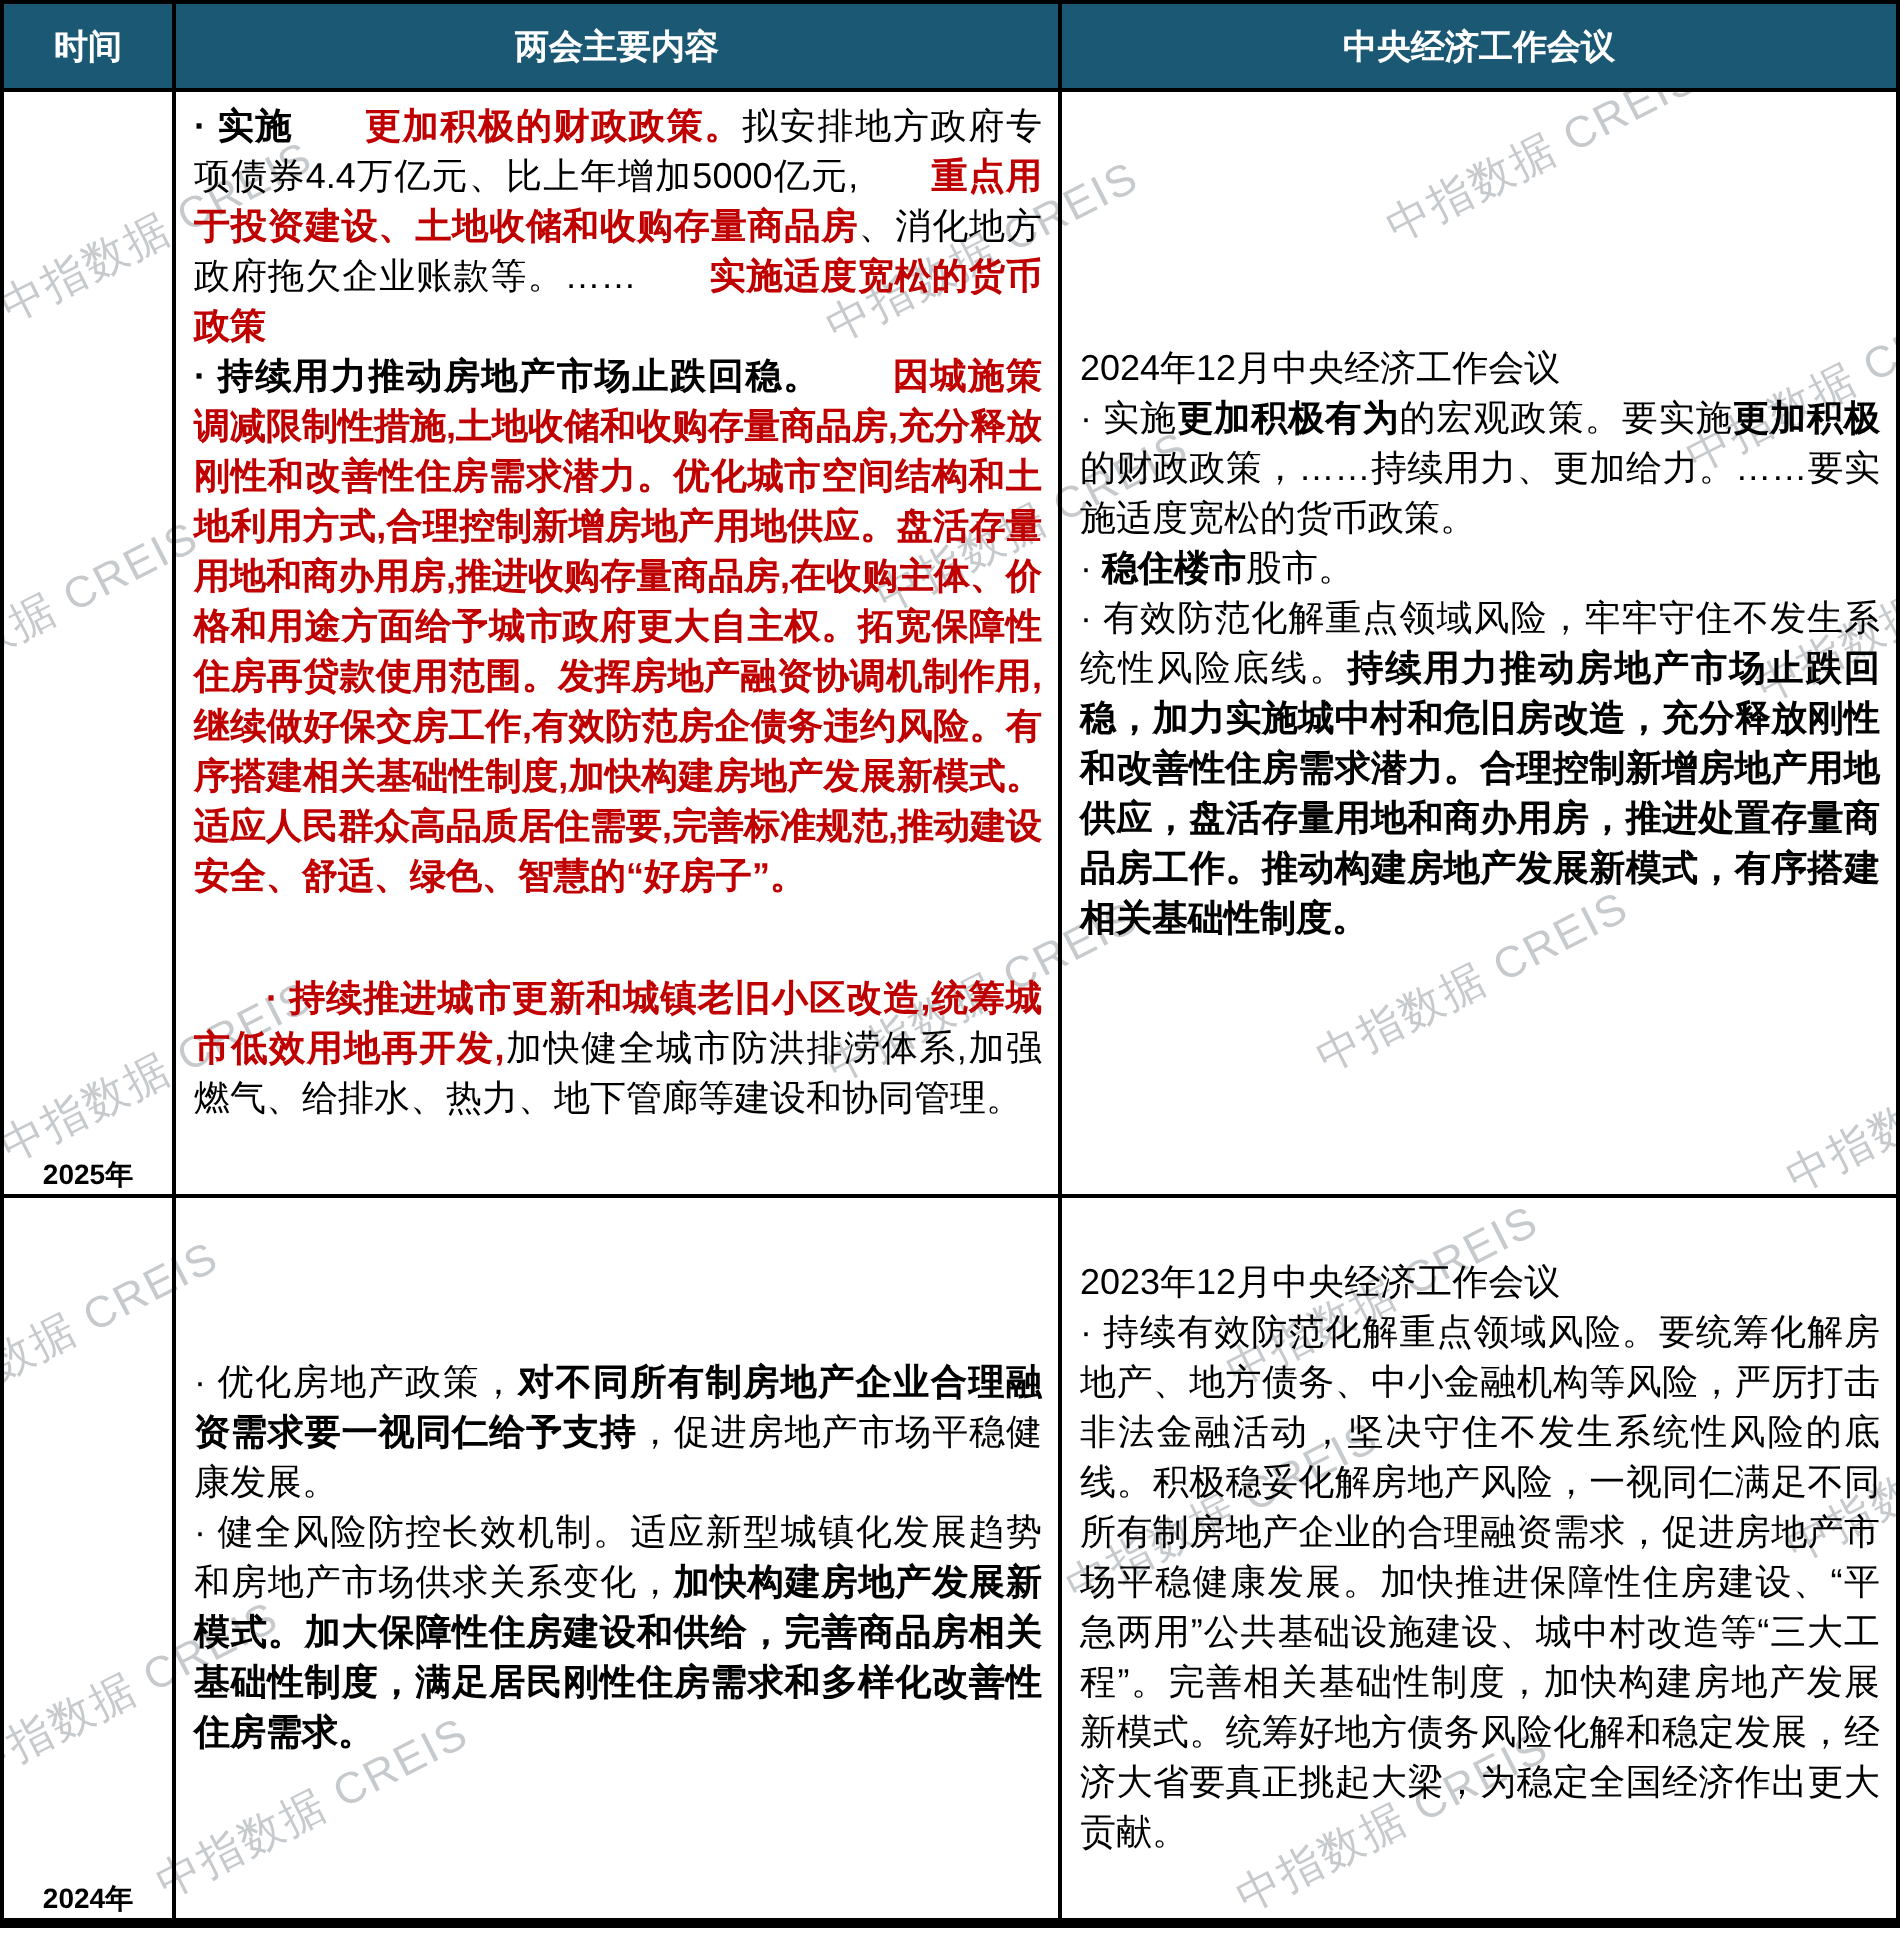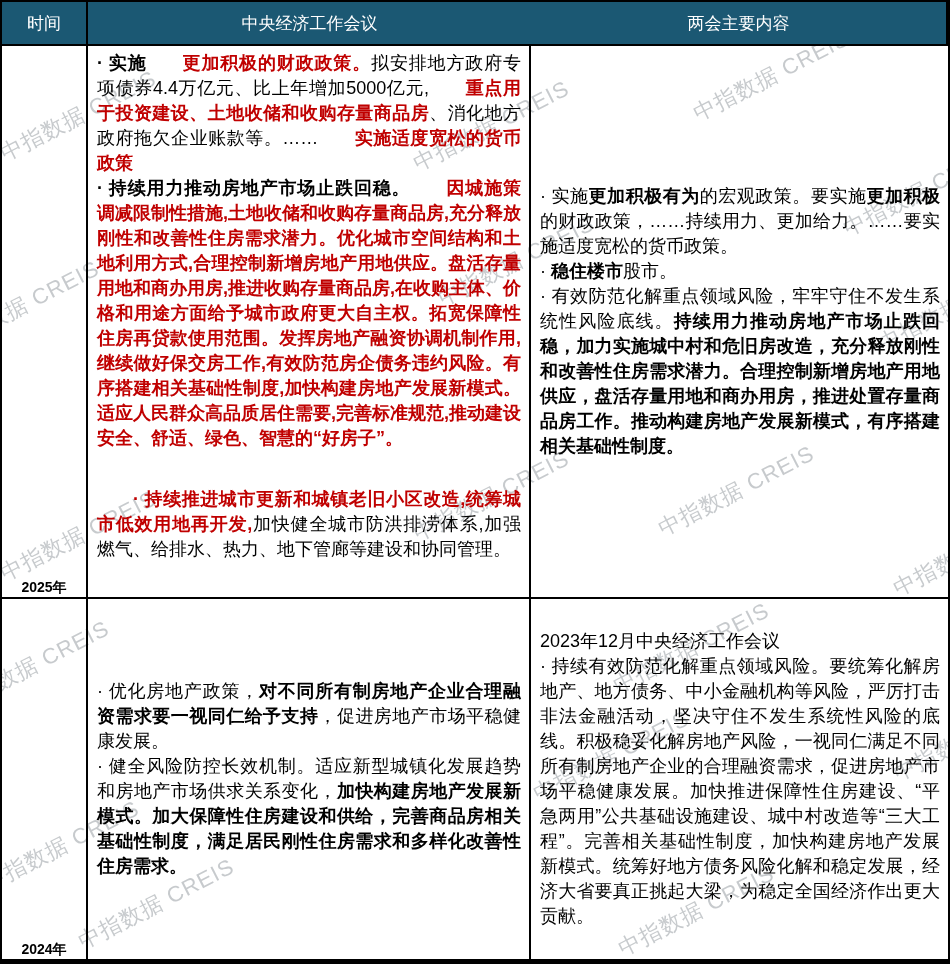--- a/index.html
+++ b/index.html
@@ -18,21 +18,21 @@
   .tbl{
     position:absolute;left:0;top:0;width:950px;height:964px;z-index:1;
     display:grid;grid-template-columns:86px 443px 1fr;grid-template-rows:44px 553px 1fr;
     border:2px solid #000;border-bottom-width:5px;box-sizing:border-box;
   }
   .cell{box-sizing:border-box;border-right:2px solid #000;border-bottom:2px solid #000;overflow:hidden;background:transparent;}
   .last-col{border-right:none;}
   .last-row{border-bottom:none;}
   .th{
     background:var(--header-bg,#1B5873);color:var(--header-fg,#fff);
-    font-weight:400;font-size:17px;display:flex;align-items:center;justify-content:center;
+    font-weight:700;font-size:17px;display:flex;align-items:center;justify-content:center;
   }
   .year{display:flex;align-items:flex-end;justify-content:center;font-weight:700;font-size:14px;color:#000;}
   .content{
     font-size:18px;line-height:25px;color:#000;text-align:justify;
     padding:5px 8px 5px 9px;display:flex;flex-direction:column;
   }
   .v-center{justify-content:center;}
   .content p{margin:0;}
   .content p.gap{margin-top:36px;}
   .seg-n{font-weight:400;color:#000;}
@@ -63,36 +63,37 @@
       <span class="wm" style="left: -15px; top: 870px; color: rgb(154, 160, 165);">中指数据 CREIS</span>
       <span class="wm" style="left: 80px; top: 928px; color: rgb(154, 160, 165);">中指数据 CREIS</span>
       <span class="wm" style="left: 620px; top: 935px; color: rgb(154, 160, 165);">中指数据 CREIS</span>
     </div>
 
   <div class="tbl">
 
     <div class="cell th">
       <span>时间</span>
     </div>
+    <div class="cell th">
+      <span>两会主要内容</span>
+    </div>
     <div class="cell th last-col">
       <span>中央经济工作会议</span>
-    </div>
-    <div class="cell th">
-      <span>两会主要内容</span>
     </div>
 
     <div class="cell year">
       <span>2025年</span>
     </div>
     <div class="cell content">
         <p><span class="seg-b">· 实施</span><span class="seg-r">更加积极的财政政策。</span><span class="seg-n">拟安排地方政府专项债券4.4万亿元、比上年增加5000亿元,</span><span class="seg-r">重点用于投资建设、土地收储和收购存量商品房</span><span class="seg-n">、消化地方政府拖欠企业账款等。……</span><span class="seg-r">实施适度宽松的货币政策</span></p>
         <p><span class="seg-b">· 持续用力推动房地产市场止跌回稳。</span><span class="seg-r">因城施策调减限制性措施,土地收储和收购存量商品房,充分释放刚性和改善性住房需求潜力。优化城市空间结构和土地利用方式,合理控制新增房地产用地供应。盘活存量用地和商办用房,推进收购存量商品房,在收购主体、价格和用途方面给予城市政府更大自主权。拓宽保障性住房再贷款使用范围。发挥房地产融资协调机制作用,继续做好保交房工作,有效防范房企债务违约风险。有序搭建相关基础性制度,加快构建房地产发展新模式。适应人民群众高品质居住需要,完善标准规范,推动建设安全、舒适、绿色、智慧的“好房子”。</span></p>
         <p class="gap"><span class="seg-r">· 持续推进城市更新和城镇老旧小区改造,统筹城市低效用地再开发,</span><span class="seg-n">加快健全城市防洪排涝体系,加强燃气、给排水、热力、地下管廊等建设和协同管理。</span></p>
       </div>
     <div class="cell content v-center last-col">
+        <p><span class="seg-n">2024年12月中央经济工作会议</span></p>
         <p><span class="seg-n">· 实施</span><span class="seg-b">更加积极有为</span><span class="seg-n">的宏观政策。要实施</span><span class="seg-b">更加积极</span><span class="seg-n">的财政政策，……持续用力、更加给力。……要实施适度宽松的货币政策。</span></p>
         <p><span class="seg-n">· </span><span class="seg-b">稳住楼市</span><span class="seg-n">股市。</span></p>
         <p><span class="seg-n">· 有效防范化解重点领域风险，牢牢守住不发生系统性风险底线。</span><span class="seg-b">持续用力推动房地产市场止跌回稳，加力实施城中村和危旧房改造，充分释放刚性和改善性住房需求潜力。合理控制新增房地产用地供应，盘活存量用地和商办用房，推进处置存量商品房工作。推动构建房地产发展新模式，有序搭建相关基础性制度。</span></p>
       </div>
 
     <div class="cell year last-row">
       <span>2024年</span>
     </div>
     <div class="cell content v-center last-row">
         <p><span class="seg-n">· 优化房地产政策，</span><span class="seg-b">对不同所有制房地产企业合理融资需求要一视同仁给予支持</span><span class="seg-n">，促进房地产市场平稳健康发展。</span></p>

